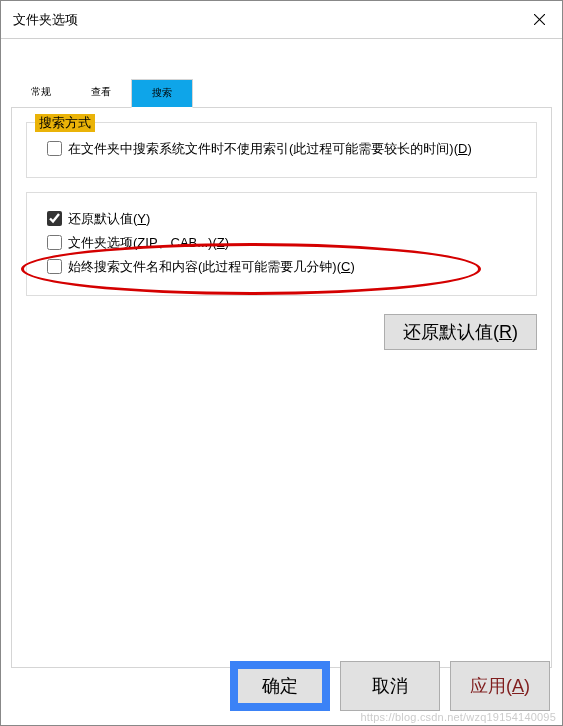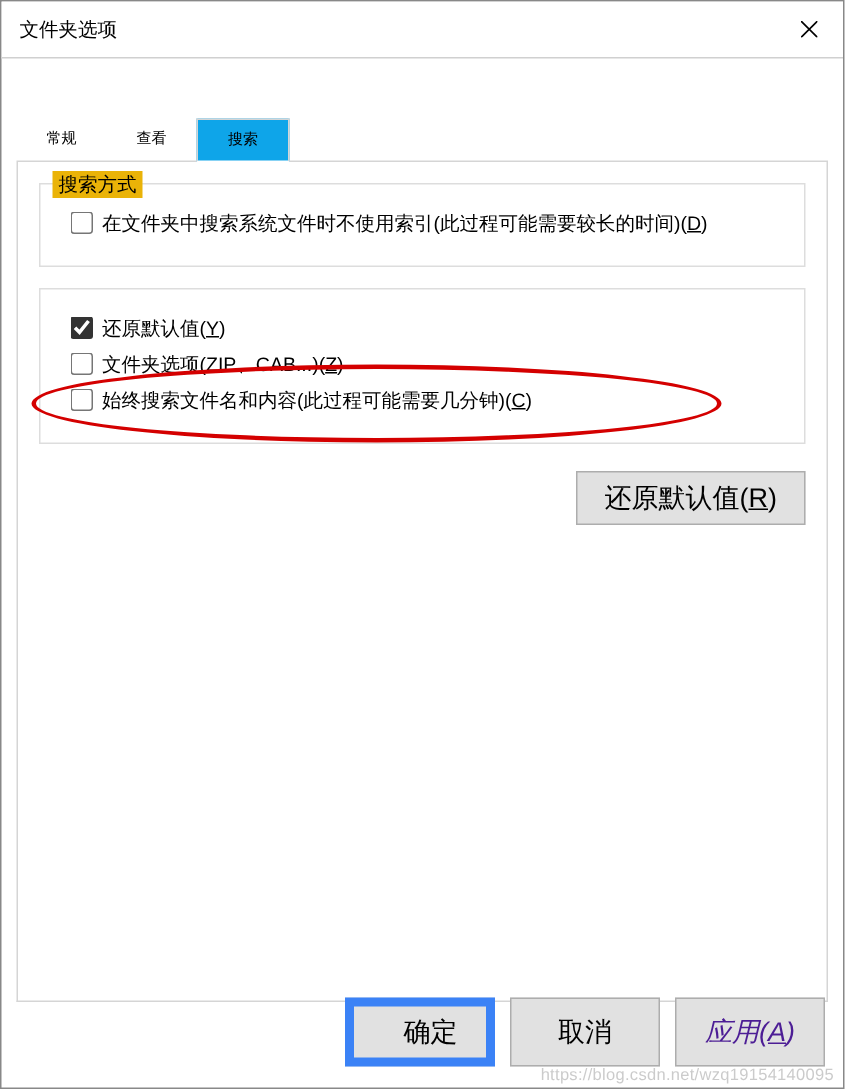--- a/index.html
+++ b/index.html
@@ -130,41 +130,39 @@
   }
   .btn {
     background: #e1e1e1;
     border: 1px solid #adadad;
     font-family: inherit;
     font-size: 18px;
     padding: 5px 18px;
     cursor: pointer;
   }
   .btn:disabled {
-    color: #4c1d95;
+    color: #7f1d1d;
     cursor: default;
-    font-style: italic;
   }
 
   
   .bottom-bar {
     position: absolute;
     bottom: 14px;
     right: 12px;
     display: flex;
     gap: 10px;
   }
   .bottom-bar .btn {
     min-width: 100px;
     padding: 6px 10px;
   }
   .btn.default {
-    border: 6px solid #3b82f6;
+    border: 8px solid #3b82f6;
     padding: 5px 19px;
-    text-align: right;
   }
 
   
   .wm {
     position: absolute;
     right: 6px;
     bottom: 2px;
     font-size: 11px;
     color: rgba(140,140,140,0.45);
     pointer-events: none;

